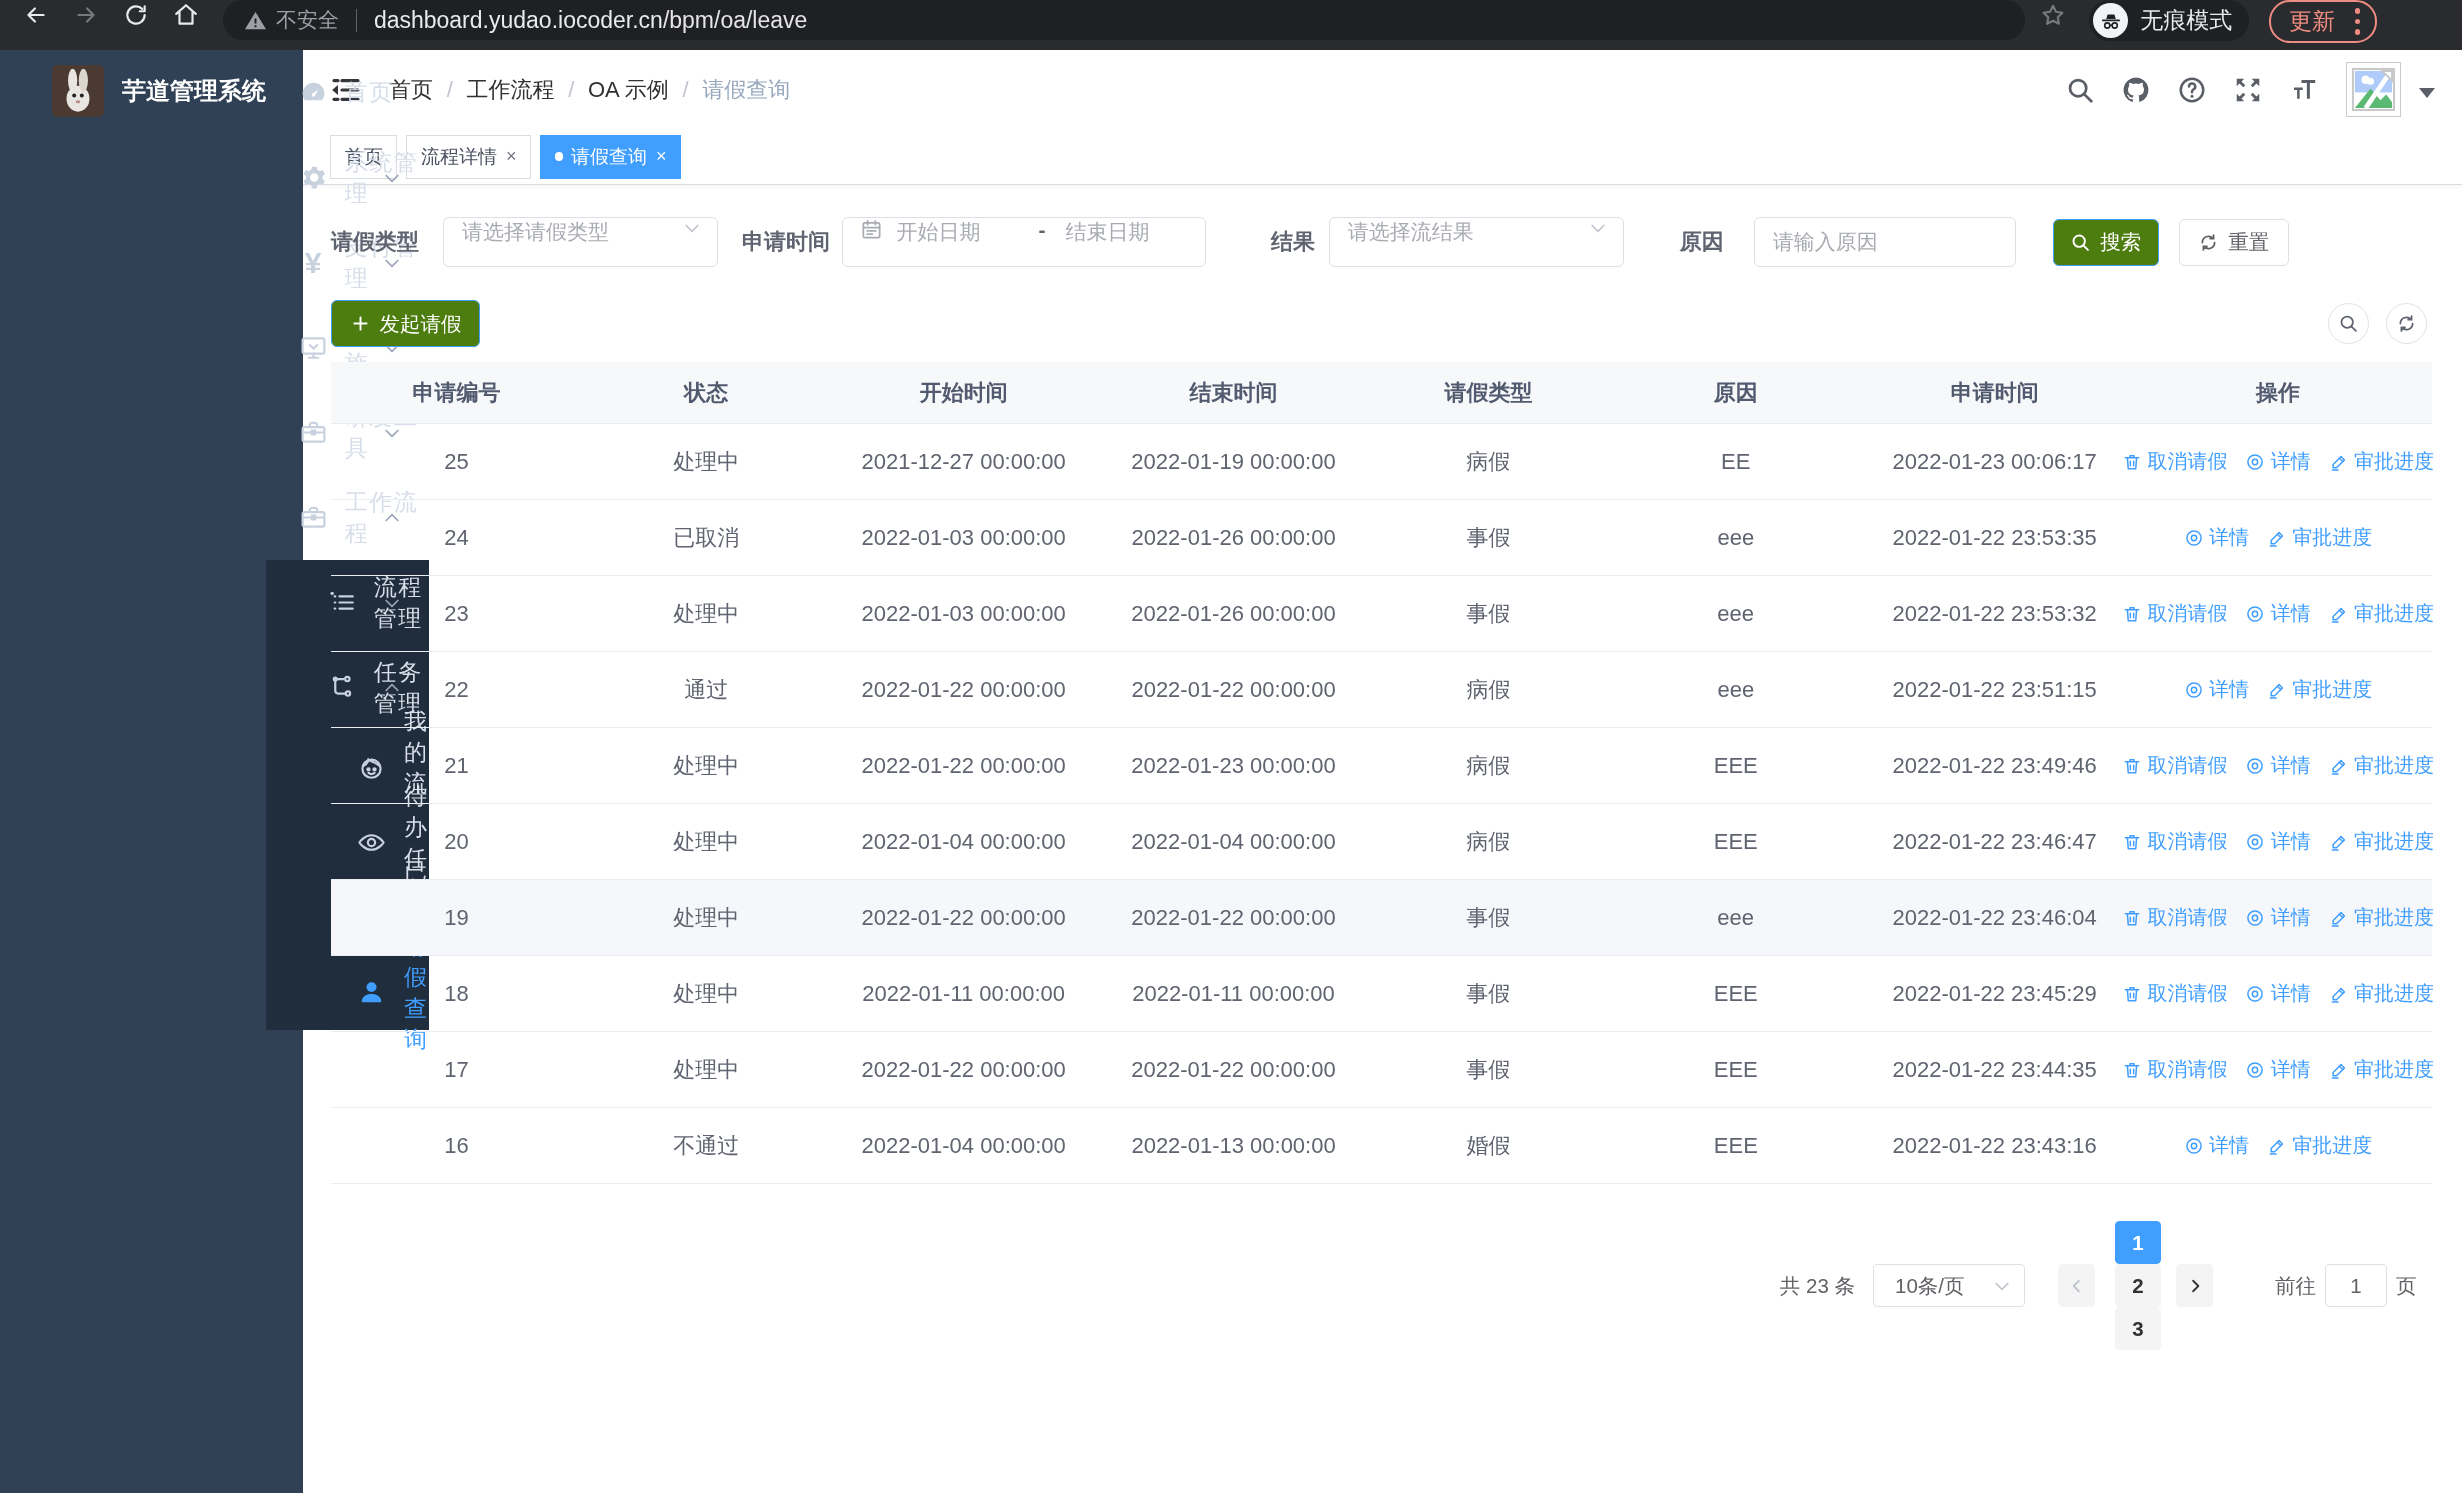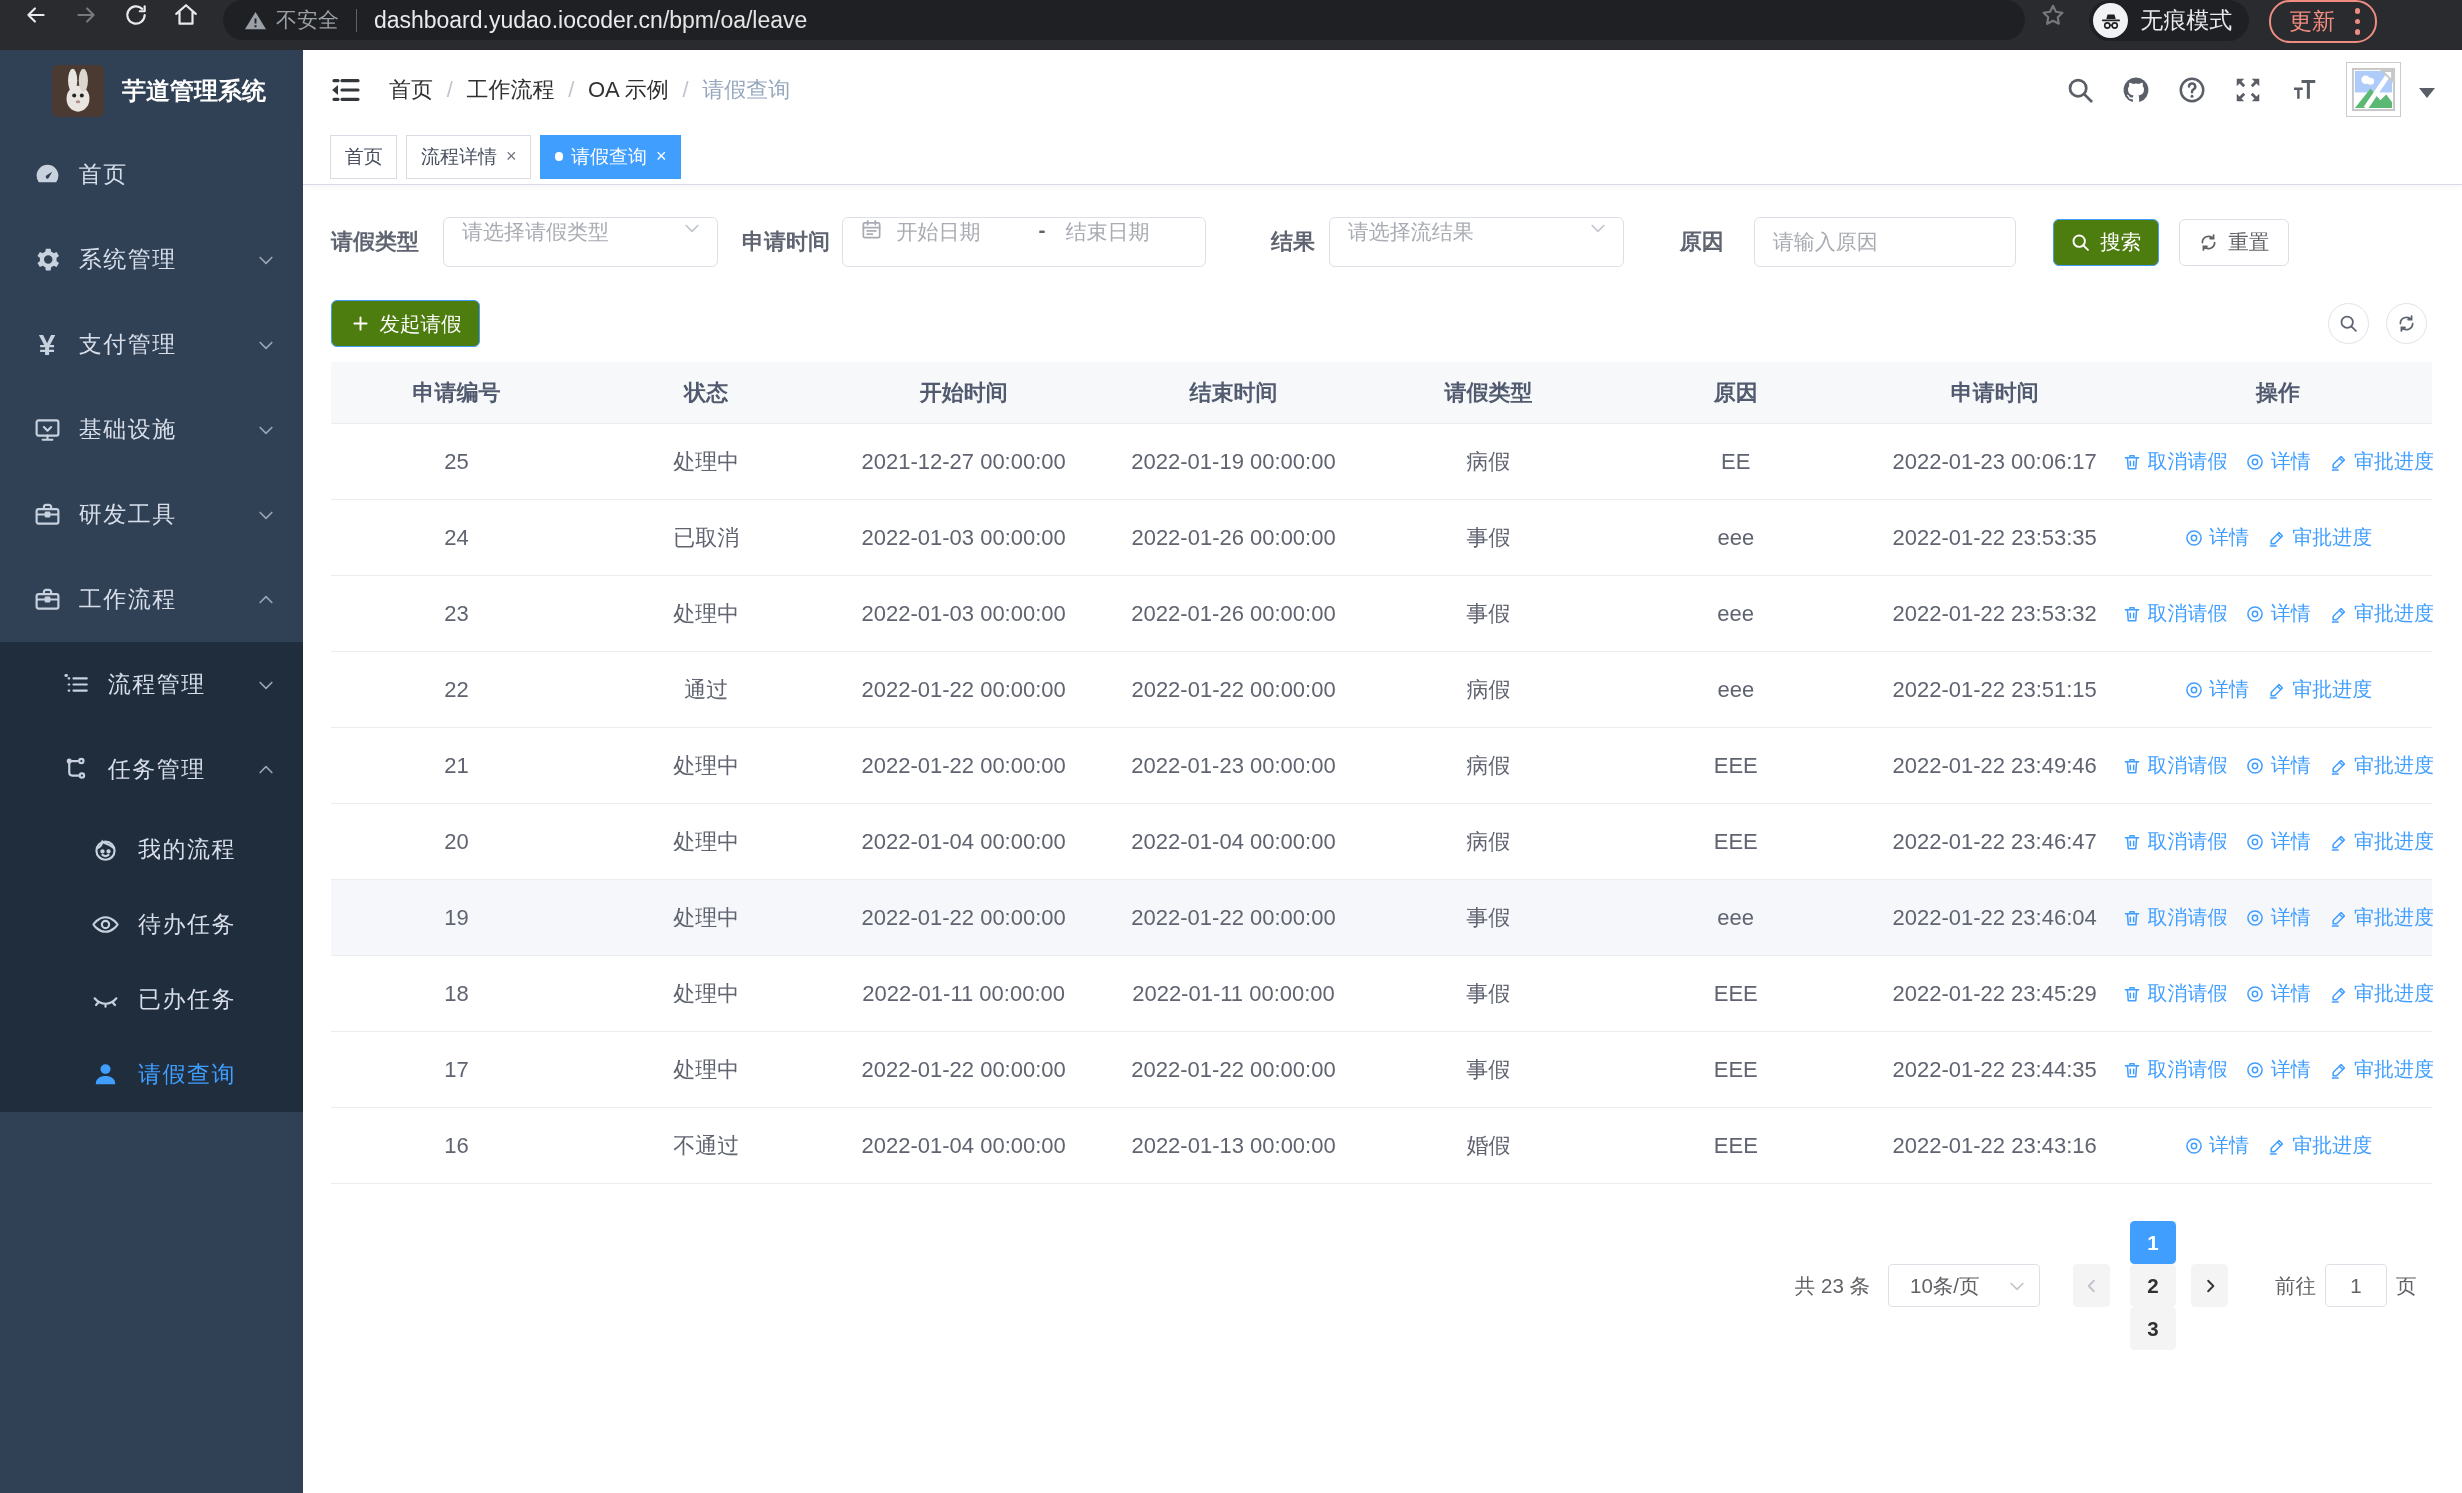--- a/index.html
+++ b/index.html
@@ -23,21 +23,21 @@
   .incog-circ { width:35px; height:35px; border-radius:50%; background:#f1f3f4; display:flex; align-items:center; justify-content:center; color:#202124; }
   .incog-circ svg { width:24px; height:24px; }
   .incog-label { color:#e8eaed; font-size:23px; margin-left:12px; }
   .update-chip { height:43px; border:2.3px solid #ee8c82; border-radius:21px; display:flex; align-items:center; padding:0 10.6px 0 18px; margin-left:20px; flex:0 0 auto;}
   .update-text { color:#f08b80; font-size:23px; }
   .kebab { display:flex; flex-direction:column; gap:5.3px; margin-left:15px; padding:4.6px; }
   .kebab i { width:5.3px; height:5.3px; border-radius:50%; background:#ee8c82; display:block; }
 
   
   .app { display:flex; height:1443px; }
-  .sidebar { width:303px; background:#304156; color:#d7dee9; flex:0 0 auto; display:flex; flex-direction:column; }
+  .sidebar { width:303px; background:#304156; color:#d7dee9; flex:0 0 auto; display:flex; flex-direction:row; }
   .logo-row { height:82px; display:flex; align-items:center; padding-left:52px; }
   .logo-img { width:52px; height:52px; border-radius:6px; background:#4a3a31; position:relative; overflow:hidden; flex:0 0 auto;}
   .logo-img svg{ width:52px; height:52px; }
   .logo-title { color:#fff; font-size:24px; font-weight:700; margin-left:18px; white-space:nowrap; }
   .menu { flex:1; }
   .mi { display:flex; align-items:center; height:85px; cursor:pointer; position:relative; }
   .mi.sub { background:#1f2d3d; }
   .mi.lvl2 { height:75px; }
   .mic { width:30px; height:30px; display:flex; align-items:center; justify-content:center; color:#c8d1de; flex:0 0 auto;}
   .mic svg { width:29px; height:29px; }
@@ -126,21 +126,21 @@
 
   
   .pager { margin-top:37px; display:flex; align-items:center; justify-content:flex-end; font-size:20.5px; color:#606266; padding-right:15px; }
   .total { margin-right:18px; }
   .psize { width:152px; height:43px; border:1.5px solid #dcdfe6; border-radius:4.6px; display:flex; align-items:center; justify-content:space-between; padding:0 12px 0 21px; margin-right:33px; color:#606266; }
   .pbtn { min-width:46px; height:43px; border-radius:4.6px; background:#f4f4f5; display:flex; align-items:center; justify-content:center; margin-right:15px; font-weight:700; color:#303133; cursor:pointer; }
   .pbtn svg { width:18px; height:18px; }
   .pbtn.nav-prev { color:#c0c4cc; width:37px; min-width:37px; margin-right:20px;}
   .pbtn.nav-next { width:37px; min-width:37px; margin-right:46px; color:#303133;}
   .pbtn.cur { background:#409EFF; color:#fff; }
-  .goto-label { margin-left:1px; }
+  .goto-label { margin-left:16px; }
   .goto-input { width:62px; height:43px; border:1.5px solid #dcdfe6; border-radius:4.6px; margin:0 9px; text-align:center; font-size:20.5px; color:#606266; font-family:inherit; outline:none; }
   .page-suffix { margin-right:1.5px; }
 </style>
 </head>
 <body>
 
 <div class="browser">
   <span class="bicon">
       <svg viewBox="0 0 24 24" fill="none" stroke="currentColor" stroke-width="2" stroke-linecap="round" stroke-linejoin="round">
         <path d="M19 12H5M11 6l-6 6 6 6"></path>

